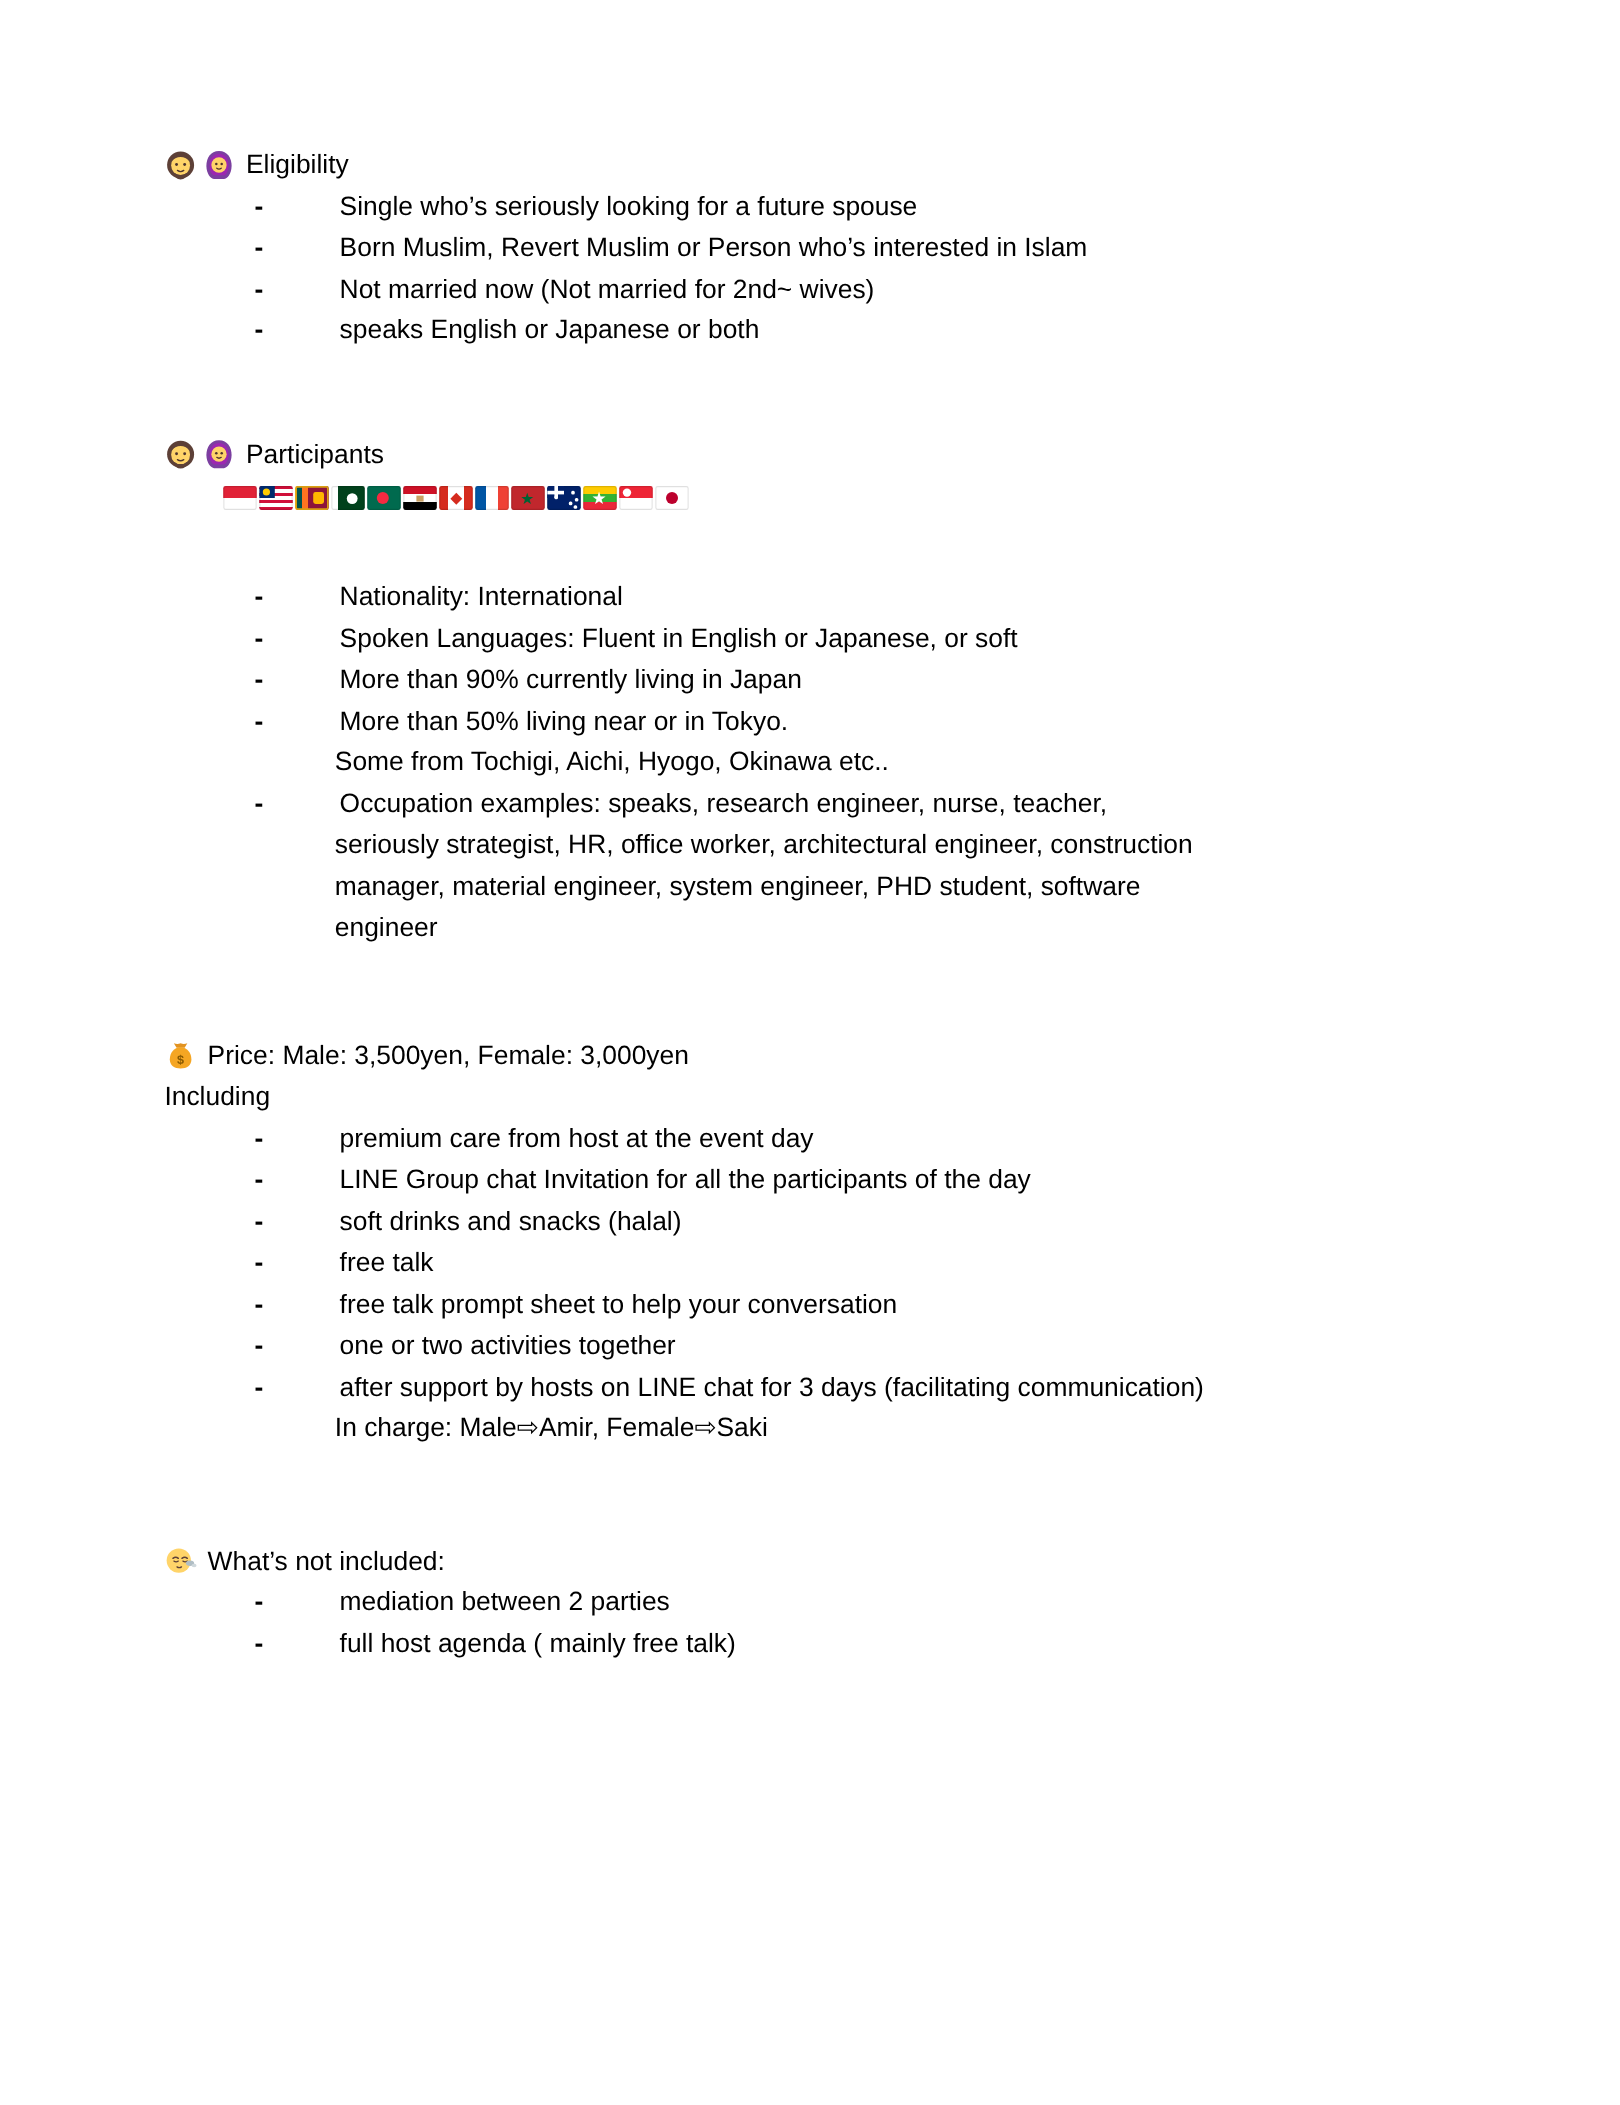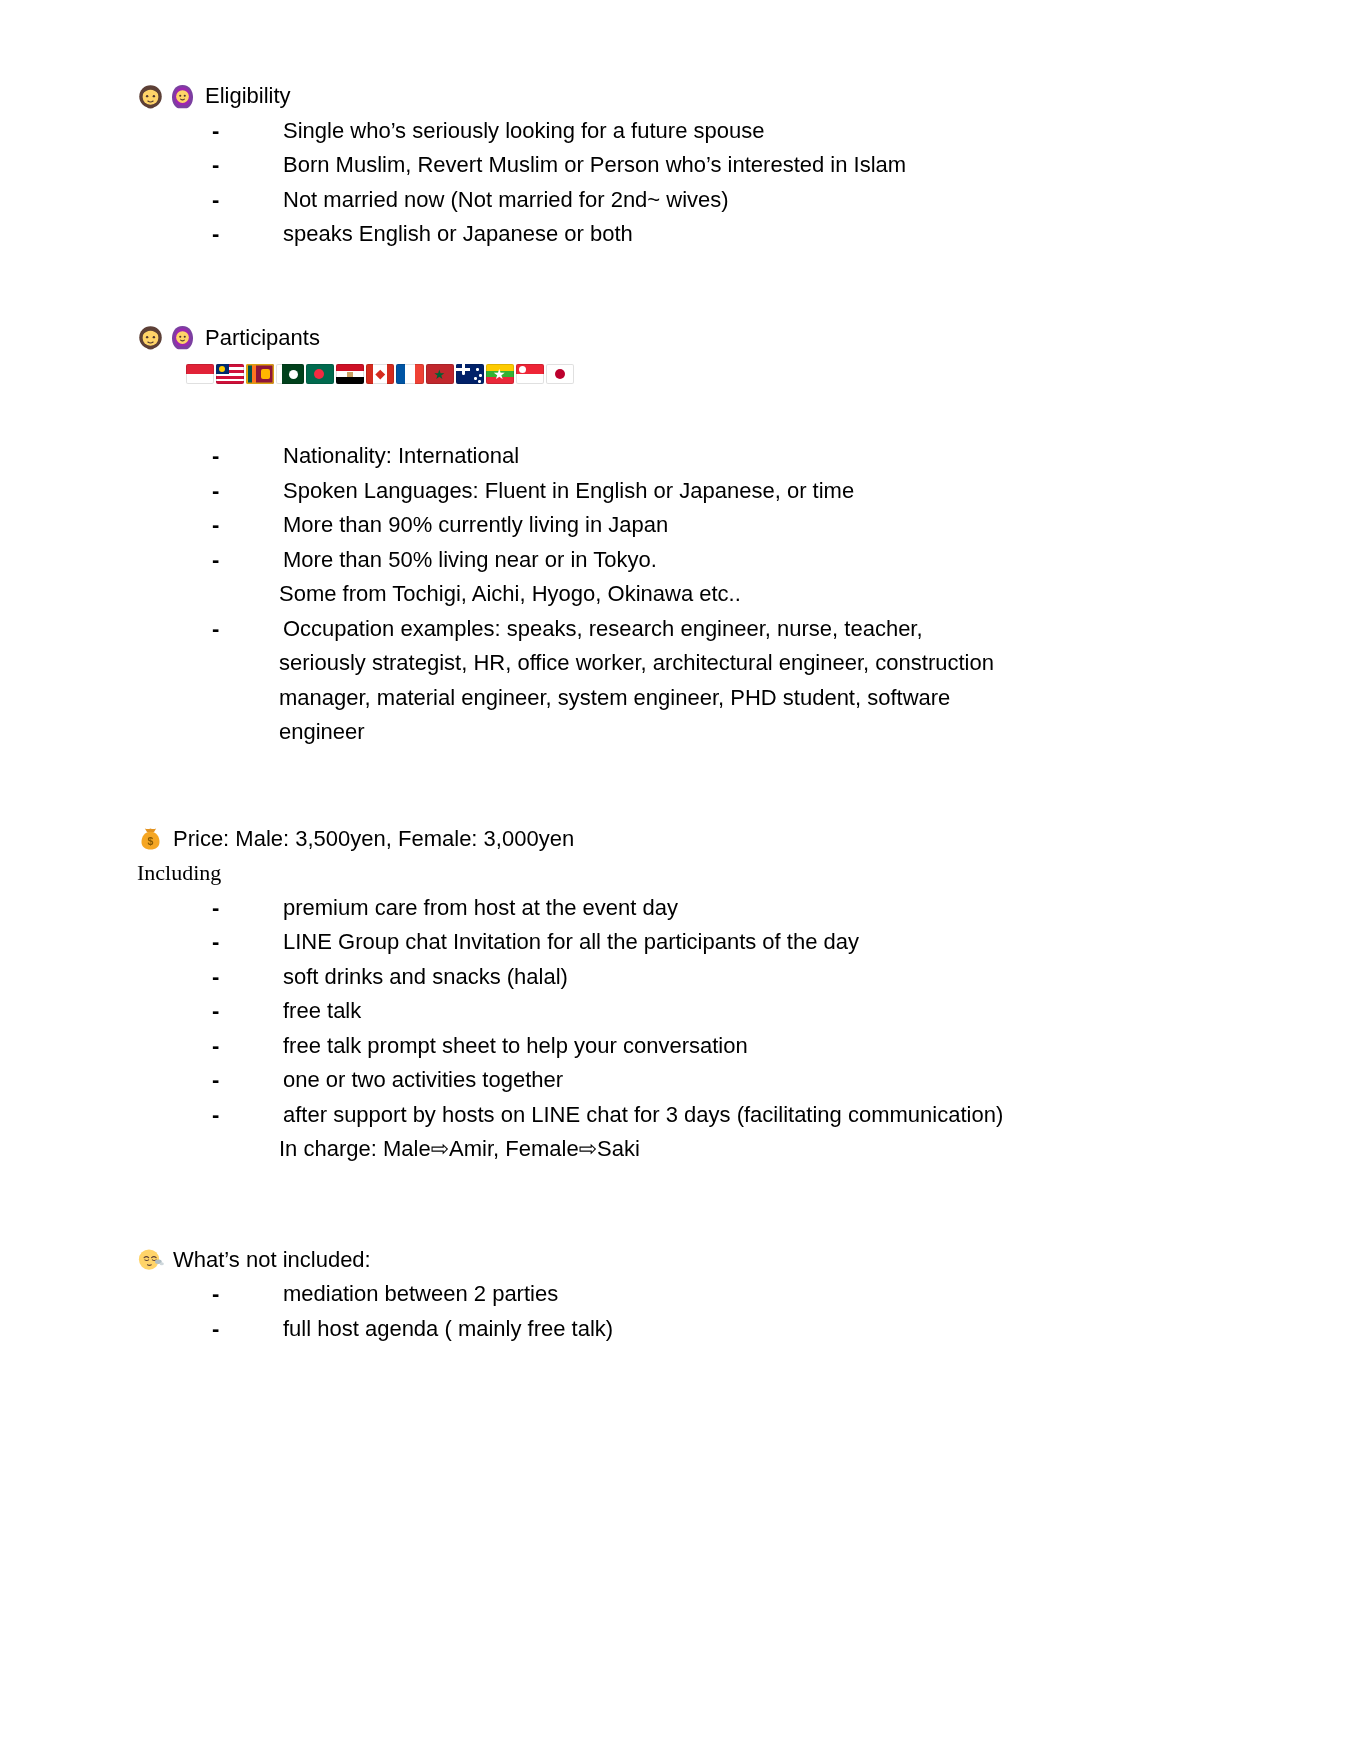--- a/index.html
+++ b/index.html
@@ -1,26 +1,26 @@
 <!DOCTYPE html>
 <html><head>
 <meta charset="utf-8">
 <style>
   html,body{margin:0;padding:0;background:#ffffff;}
   body{width:1350px;height:1754px;font-family:"Liberation Sans",sans-serif;color:#000;}
-  .page{box-sizing:border-box;width:1350px;height:1754px;padding:79px 100px 0 137px;
+  .page{box-sizing:border-box;width:1350px;height:1754px;padding:120px 100px 0 137px;
         font-size:22px;line-height:34.5px;overflow:hidden;background:#fff;}
 
   .heading{display:flex;align-items:center;white-space:nowrap;height:34.5px;}
   .heading .emoji{display:inline-flex;width:27px;height:27px;margin-right:5px;flex:0 0 auto;}
   .heading .emoji svg{width:100%;height:100%;}
   .heading .gap-wide{margin-right:9px;}
 
   .intro{margin-left:53px;white-space:nowrap;}
-  .subheading{white-space:nowrap;font-family:Liberation Serif, serif;}
+  .subheading{white-space:nowrap;}
 
   .bullets{margin-left:75px;}
   .bullet-row{display:flex;align-items:flex-start;}
   .dash{flex:0 0 71px;font-weight:700;}
   .lines{flex:1 1 auto;min-width:0;}
   .lines .line{white-space:nowrap;}
   .lines .cont{margin-left:-4px;}
 
   
   .flags-row{margin-left:49px;margin-top:4px;margin-bottom:50px;height:30px;display:flex;align-items:center;}
@@ -177,21 +177,21 @@
     <div class="bullets">
         <div class="bullet-row">
           <span class="dash">-</span>
           <div class="lines">
             <div class="line">Nationality: International</div>
           </div>
         </div>
         <div class="bullet-row">
           <span class="dash">-</span>
           <div class="lines">
-            <div class="line">Spoken Languages: Fluent in English or Japanese, or time</div>
+            <div class="line">Spoken Languages: Fluent in English or Japanese, or soft</div>
           </div>
         </div>
         <div class="bullet-row">
           <span class="dash">-</span>
           <div class="lines">
             <div class="line">More than 90% currently living in Japan</div>
           </div>
         </div>
         <div class="bullet-row">
           <span class="dash">-</span>

